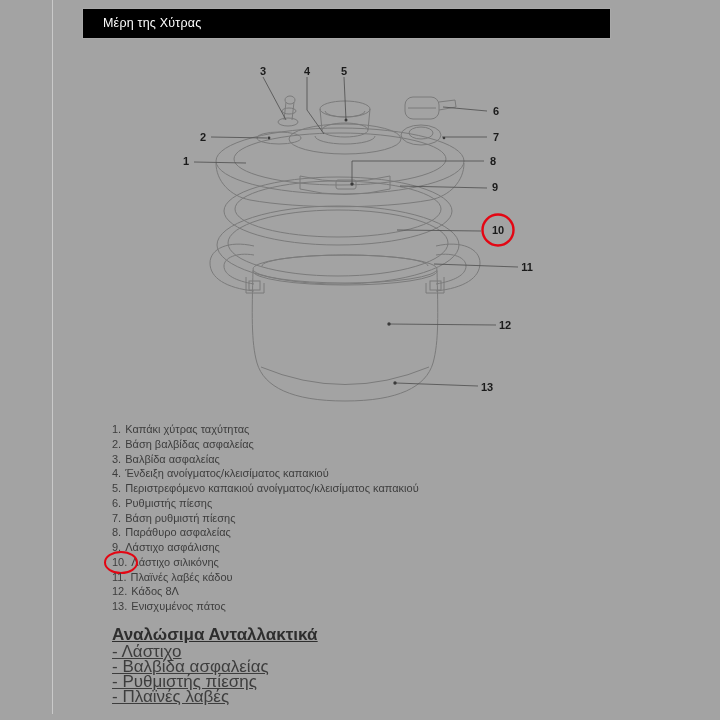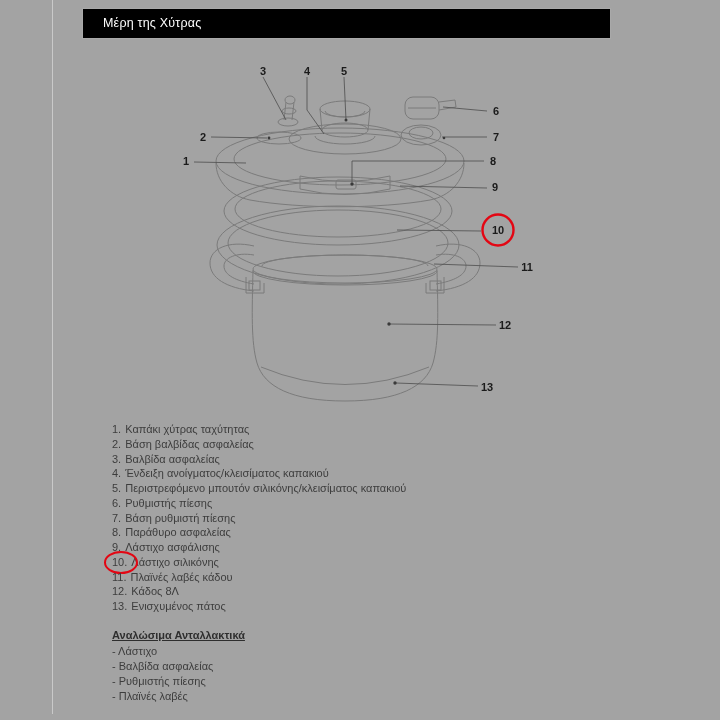--- a/index.html
+++ b/index.html
@@ -15,21 +15,21 @@
   .draw{stroke:#7b7b7b;stroke-width:1;fill:none;}
   .lead{stroke:#4d4d4d;stroke-width:.8;fill:none;}
   .dot{fill:#3a3a3a;stroke:none;}
   .callout{font-size:11px;font-weight:700;fill:#1b1b1b;text-anchor:middle;}
   .hilite{stroke:#e30613;stroke-width:2.4;fill:none;}
   .parts{position:absolute;left:112px;top:422px;width:460px;font-size:11px;color:#3d3d3d;}
   .parts .row{line-height:14.75px;white-space:nowrap;}
   .parts .num{display:inline-block;position:relative;margin-right:4px;}
   .red-ellipse{position:absolute;left:-8px;top:-3.5px;width:30px;height:19px;
         border:2px solid #e30613;border-radius:50%;pointer-events:none;}
-  .consum{position:absolute;left:112px;top:627px;width:300px;font-size:11px;color:#3d3d3d;}
+  .consum{position:absolute;left:112px;top:627px;width:300px;font-size:17px;color:#3d3d3d;text-decoration:underline;}
   .consum .head{font-weight:700;text-decoration:underline;line-height:16px;margin-bottom:1px;color:#2e2e2e;}
   .consum .item{line-height:15px;white-space:nowrap;}
 </style>
 </head>
 <body>
 
 <div class="page">
   <div class="vline"></div>
 
   <div class="header-bar">
@@ -148,21 +148,21 @@
         <circle class="hilite" cx="348" cy="180" r="15.5"></circle>
       </g>
     </svg>
   </div>
 
   <div class="parts">
     <div class="row"><span class="num">1.</span><span>Καπάκι χύτρας ταχύτητας</span></div>
     <div class="row"><span class="num">2.</span><span>Βάση βαλβίδας ασφαλείας</span></div>
     <div class="row"><span class="num">3.</span><span>Βαλβίδα ασφαλείας</span></div>
     <div class="row"><span class="num">4.</span><span>Ένδειξη ανοίγματος/κλεισίματος καπακιού</span></div>
-    <div class="row"><span class="num">5.</span><span>Περιστρεφόμενο μπουτόν σιλικόνης/κλεισίματος καπακιού</span></div>
+    <div class="row"><span class="num">5.</span><span>Περιστρεφόμενο καπακιού ανοίγματος/κλεισίματος καπακιού</span></div>
     <div class="row"><span class="num">6.</span><span>Ρυθμιστής πίεσης</span></div>
     <div class="row"><span class="num">7.</span><span>Βάση ρυθμιστή πίεσης</span></div>
     <div class="row"><span class="num">8.</span><span>Παράθυρο ασφαλείας</span></div>
     <div class="row"><span class="num">9.</span><span>Λάστιχο ασφάλισης</span></div>
     <div class="row"><span class="num"><span class="red-ellipse"></span><span>10.</span></span><span>Λάστιχο σιλικόνης</span></div>
     <div class="row"><span class="num">11.</span><span>Πλαϊνές λαβές κάδου</span></div>
     <div class="row"><span class="num">12.</span><span>Κάδος 8Λ</span></div>
     <div class="row"><span class="num">13.</span><span>Ενισχυμένος πάτος</span></div>
   </div>
 

